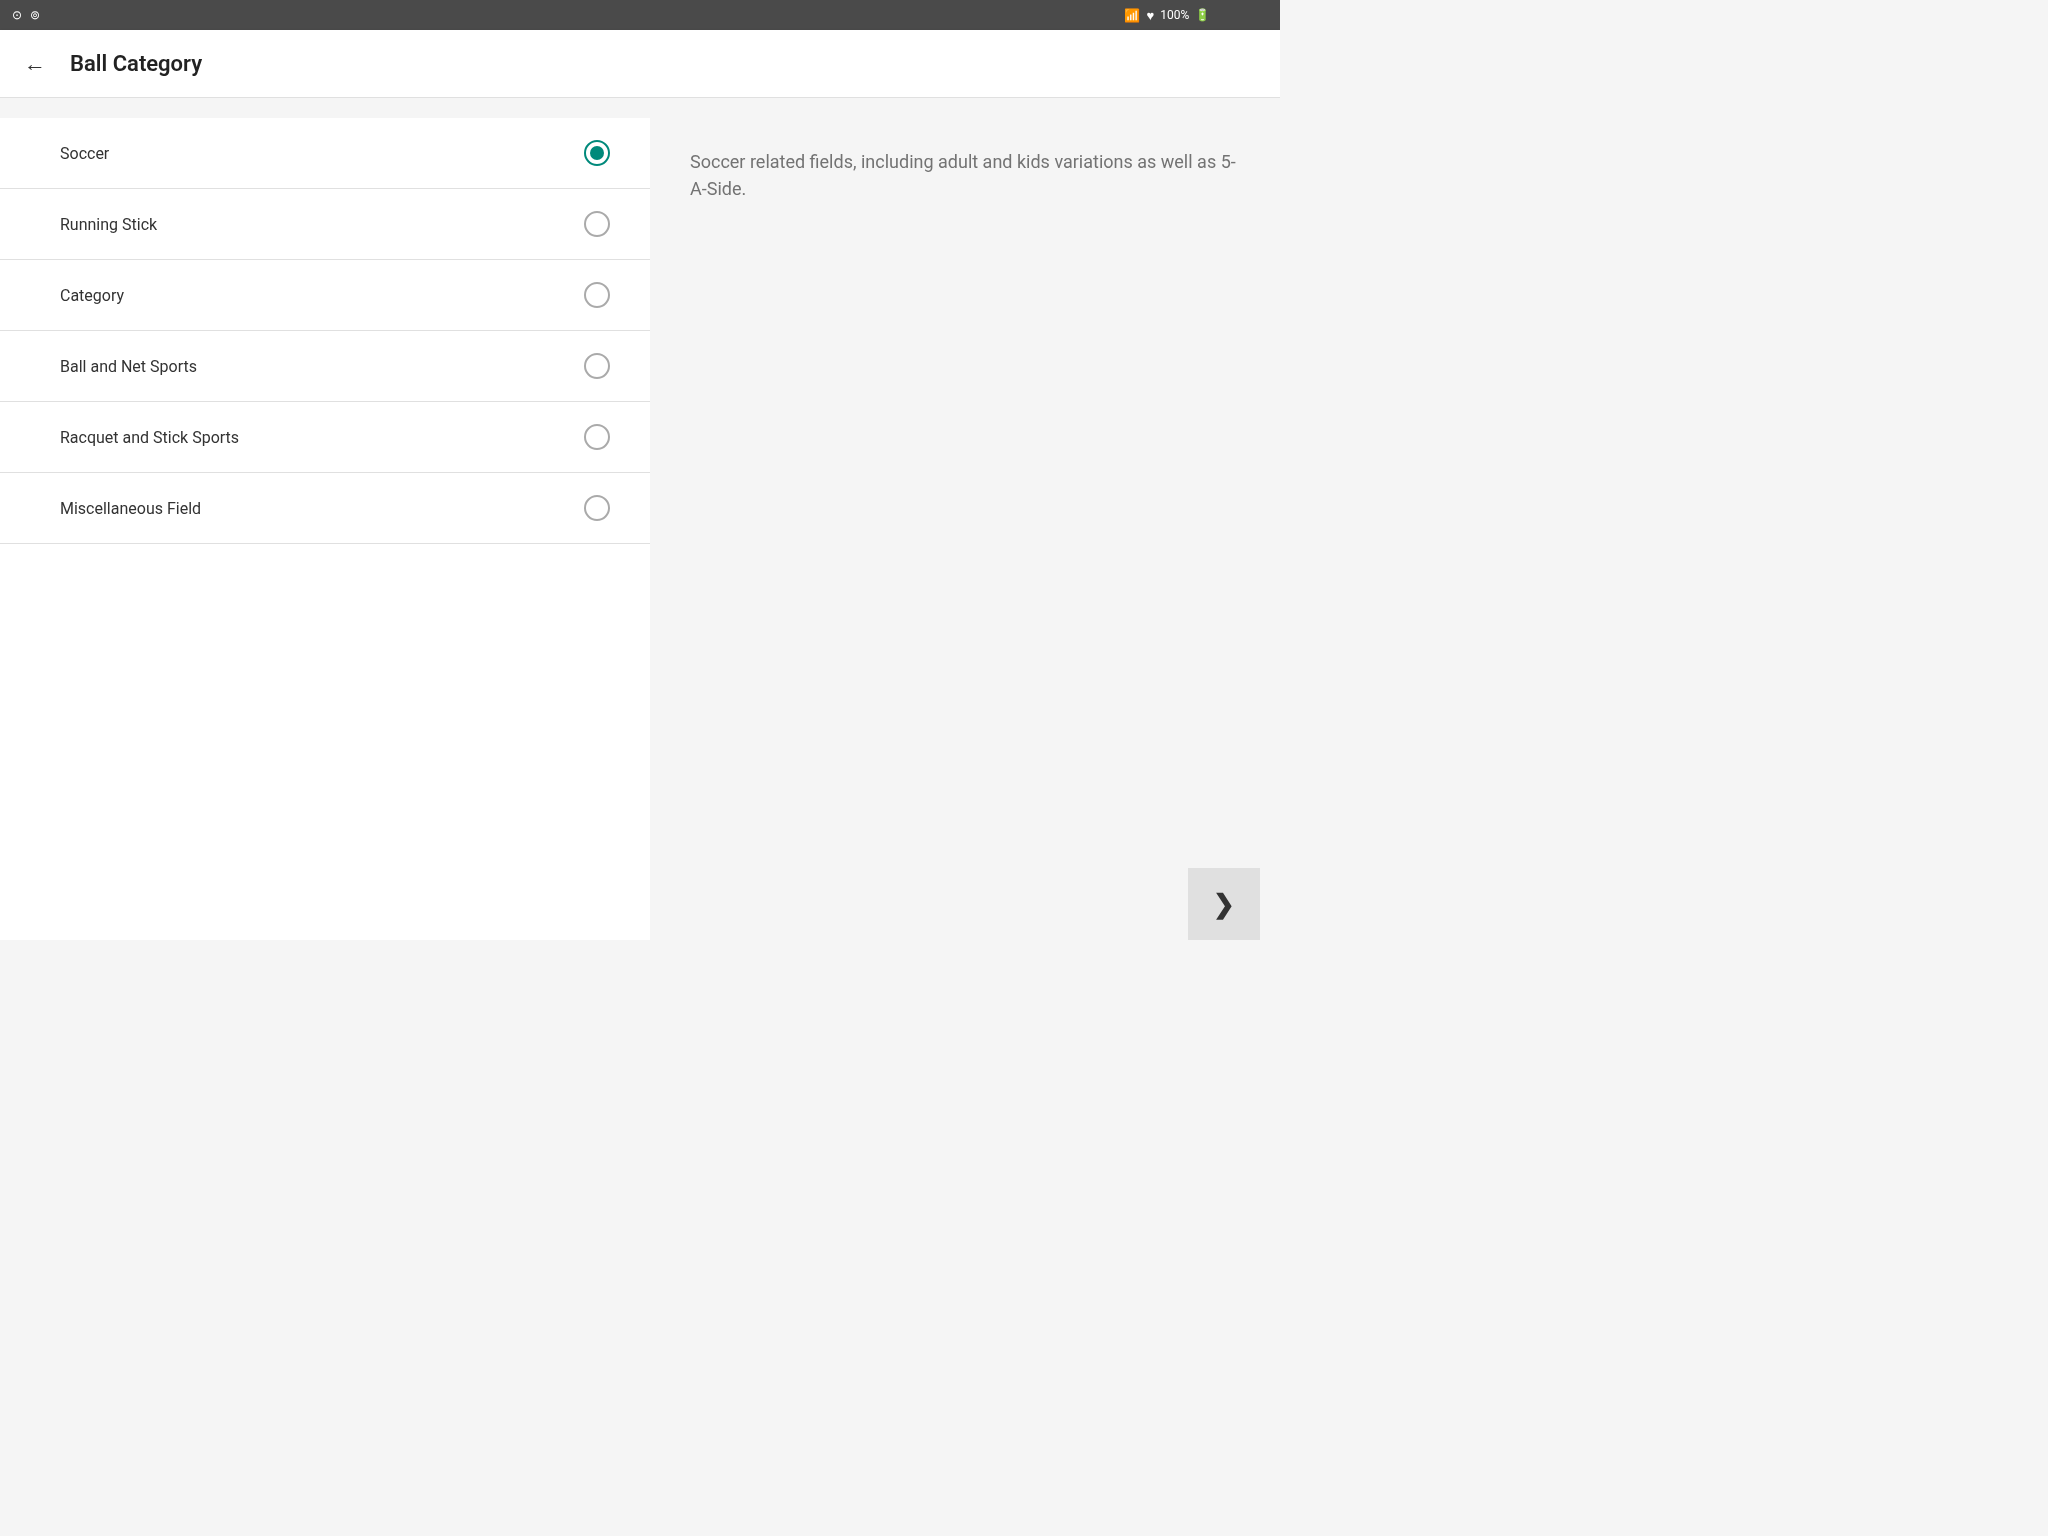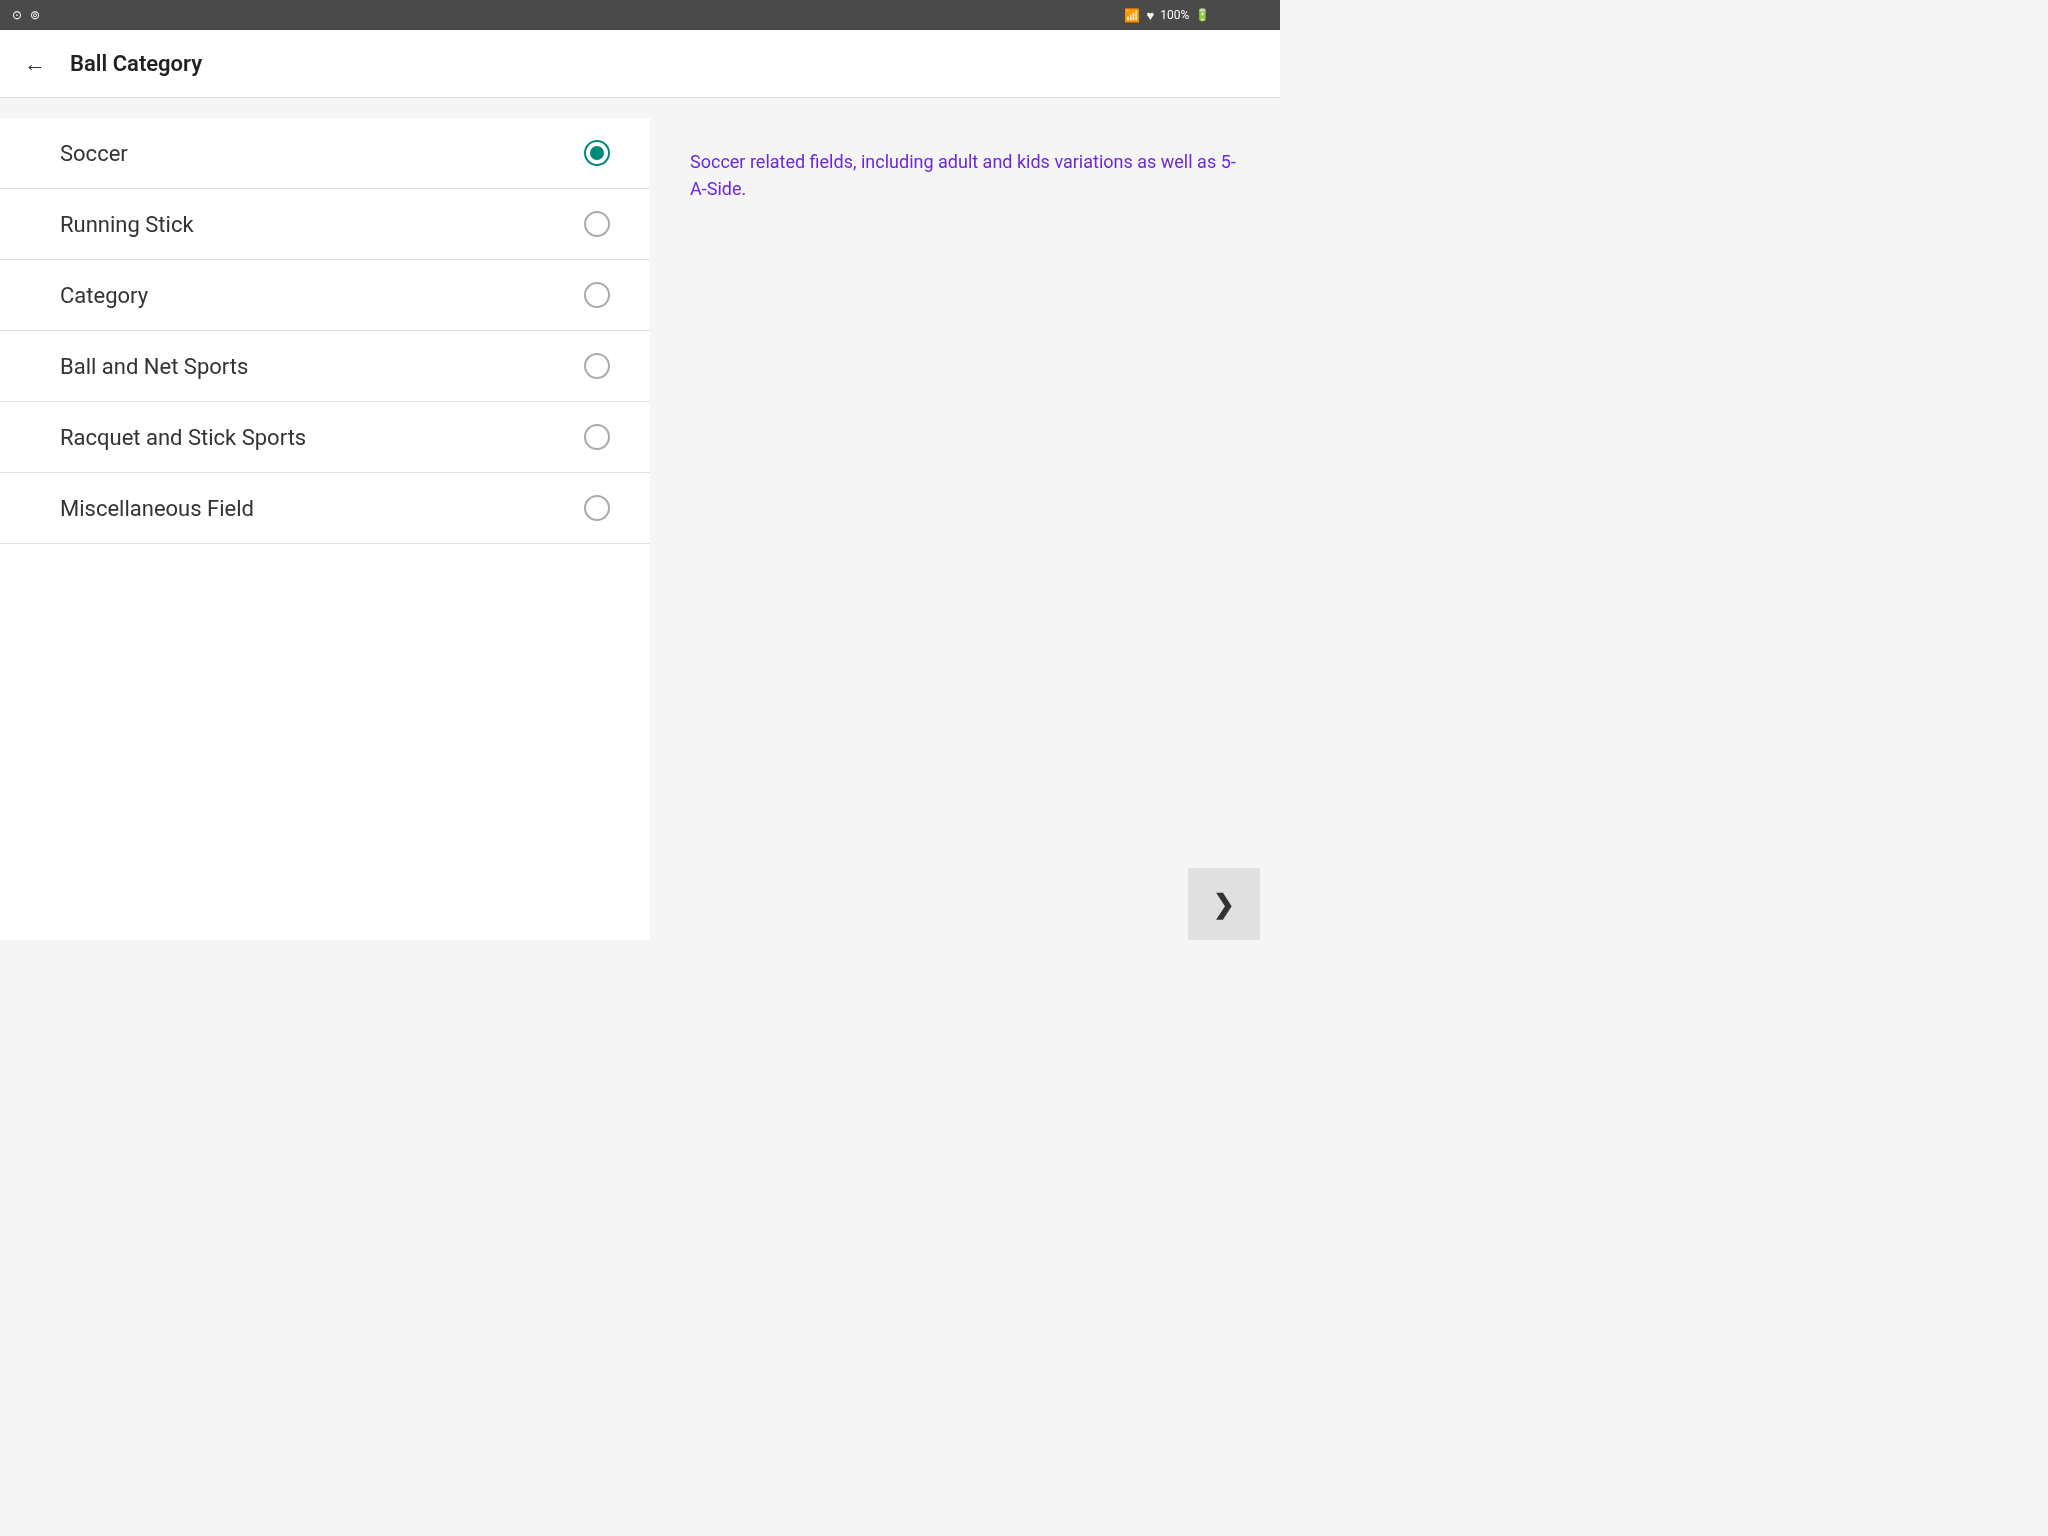--- a/index.html
+++ b/index.html
@@ -95,21 +95,21 @@
       padding: 22px 40px 22px 60px;
       border-bottom: 1px solid #e0e0e0;
       cursor: pointer;
     }
 
     .radio-item:last-child {
       border-bottom: 1px solid #e0e0e0;
     }
 
     .radio-label {
-      font-size: 22px;
+      font-size: 16px;
       color: #333;
       font-weight: 400;
     }
 
     .radio-circle {
       width: 26px;
       height: 26px;
       border-radius: 50%;
       border: 2px solid #aaa;
       display: flex;
@@ -132,21 +132,21 @@
 
     
     .description-panel {
       flex: 1;
       padding: 30px 40px;
       background: #f5f5f5;
     }
 
     .description-text {
       font-size: 18px;
-      color: #6d28d9;
+      color: #737373;
       line-height: 1.5;
       max-width: 550px;
     }
 
     
     .next-button {
       position: absolute;
       bottom: 20px;
       right: 20px;
       width: 72px;

